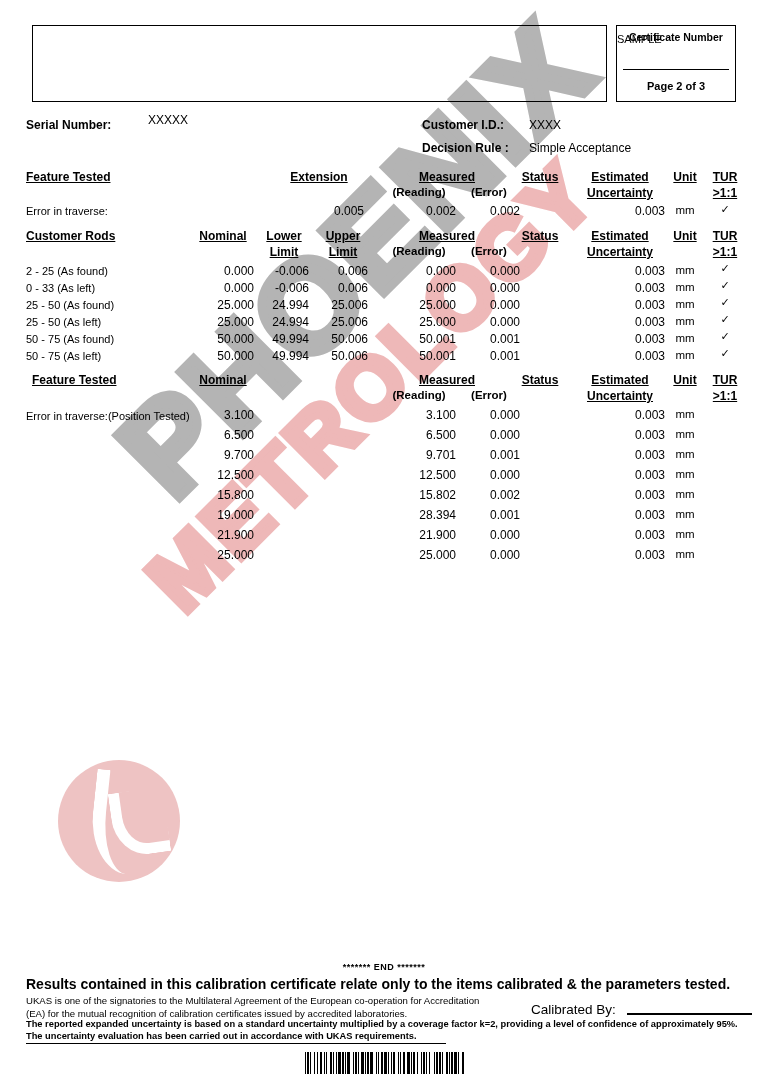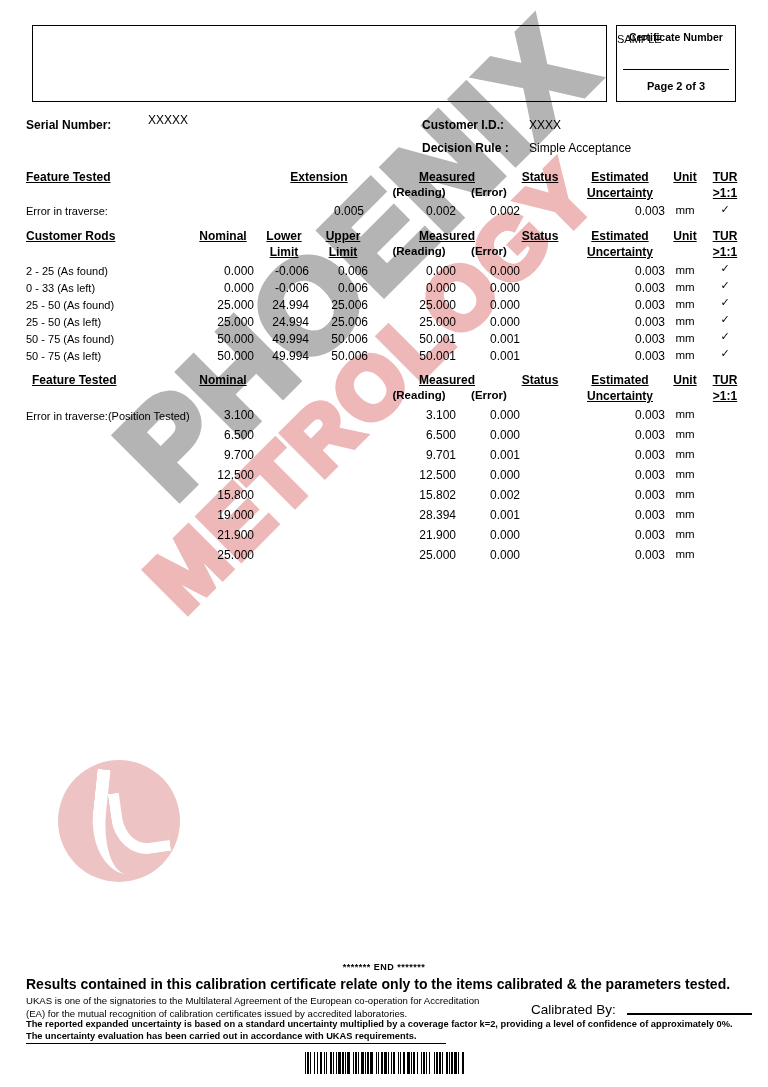--- a/index.html
+++ b/index.html
@@ -438,21 +438,21 @@
     <div class="num" style="left:192px; top:548px; width:62px;">25.000</div>
     <div class="num" style="left:382px; top:548px; width:74px;">25.000</div>
     <div class="num" style="left:458px; top:548px; width:62px;">0.000</div>
     <div class="num" style="left:575px; top:548px; width:90px;">0.003</div>
     <div class="unit" style="left:668px; top:548px; width:34px;">mm</div>
 
     <div class="end-mark">******* END *******</div>
     <div class="foot-line1">Results contained in this calibration certificate relate only to the items calibrated &amp; the parameters tested.</div>
     <div class="foot-line2">UKAS is one of the signatories to the Multilateral Agreement of the European co-operation for Accreditation</div>
     <div class="foot-line3">(EA) for the mutual recognition of calibration certificates issued by accredited laboratories.</div>
-    <div class="foot-line4">The reported expanded uncertainty is based on a standard uncertainty multiplied by a coverage factor k=2, providing a level  of confidence of approximately 0%.</div>
+    <div class="foot-line4">The reported expanded uncertainty is based on a standard uncertainty multiplied by a coverage factor k=2, providing a level  of confidence of approximately 95%.</div>
     <div class="foot-line5">The uncertainty evaluation has been carried out in accordance with UKAS requirements.</div>
     <div class="foot-rule"></div>
 
     <div class="calib-by">Calibrated By:</div>
     <div class="calib-rule"></div>
 
     <div class="barcode">
         <i style="width: 1.35px; background: rgb(0, 0, 0);"></i>
         <i style="width: 1.35px; background: transparent;"></i>
         <i style="width: 2.7px; background: rgb(0, 0, 0);"></i>

